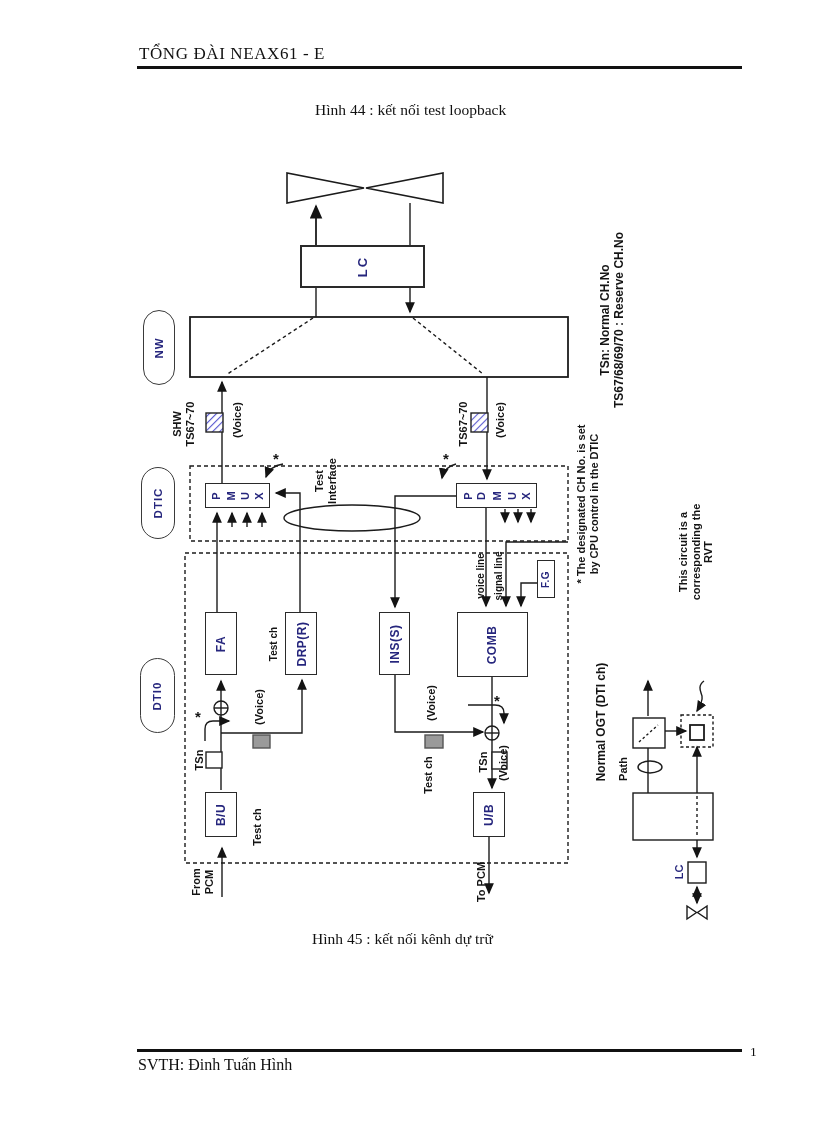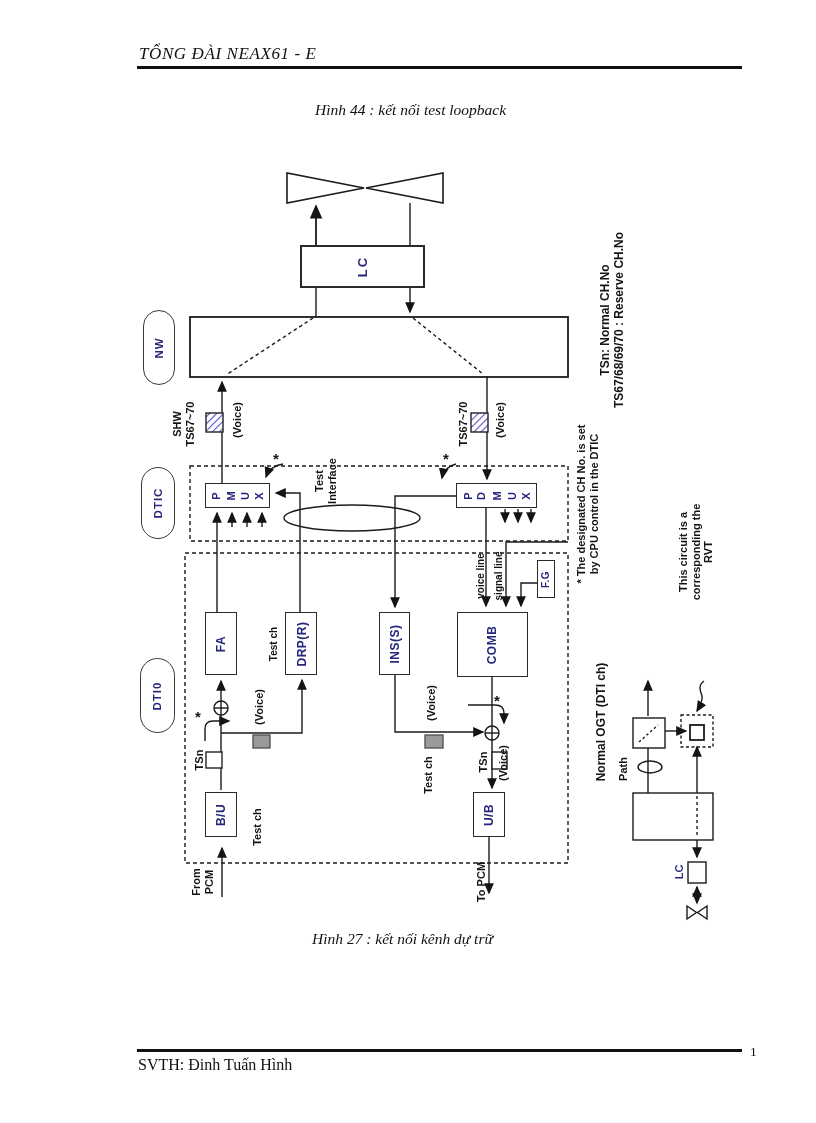--- a/index.html
+++ b/index.html
@@ -3,23 +3,23 @@
 <meta charset="utf-8">
 <style>
   :root { --navy:#26267d; --ink:#1b1b1b; }
   html,body { margin:0; padding:0; background:#888; }
   .page {
     position:relative; width:816px; height:1123px; margin:0 auto;
     background:#ffffff; overflow:hidden;
     font-family:"Liberation Sans", sans-serif; color:#111;
   }
   .serif { font-family:"Liberation Serif", serif; }
-  .hdr { position:absolute; left:139px; top:44px; font-size:17px; letter-spacing:0.6px;font-style:italic; }
+  .hdr { position:absolute; left:139px; top:44px; font-size:17px; letter-spacing:0.6px; }
   .rule { position:absolute; background:#111; }
-  .cap { position:absolute; font-style:italic; font-size:15.5px; white-space:nowrap; }
+  .cap { position:absolute; font-size:15.5px; white-space:nowrap; }
   .pagenum { position:absolute; left:750px; top:1044px; font-size:13.5px; }
 
   svg.wires { position:absolute; left:0; top:0; }
 
   
   .rlabel {
     position:absolute; transform:translate(-50%,-50%) rotate(-90deg);
     white-space:pre-line; text-align:center; line-height:1.15;
     font-weight:bold; font-size:11px; color:#141414;
   }
@@ -56,21 +56,21 @@
 </style>
 </head>
 <body>
 
 <div class="page">
 
   <div class="hdr serif">TỔNG ĐÀI NEAX61  - E</div>
   <div class="rule" style="left:137px; top:66px; width:605px; height:2.5px;"></div>
 
   <div class="cap serif" style="left:315px; top:101px;">Hình 44 : kết nối test loopback</div>
-  <div class="cap serif" style="left:312px; top:930px;">Hình 27 : kết nối kênh dự trữ</div>
+  <div class="cap serif" style="left:312px; top:930px;">Hình 45 : kết nối kênh dự trữ</div>
 
   <svg class="wires" width="816" height="1123" viewBox="0 0 816 1123">
     <defs>
       <marker id="ah" markerWidth="9" markerHeight="8" refX="7" refY="3.5" orient="auto">
         <path d="M0,0 L8,3.5 L0,7 Z" fill="#141414"></path>
       </marker>
       <pattern id="hatch" width="5" height="5" patternUnits="userSpaceOnUse" patternTransform="rotate(45)">
         <rect width="5" height="5" fill="#ffffff"></rect>
         <line x1="0" y1="0" x2="0" y2="5" stroke="#5a5ad0" stroke-width="2.2"></line>
       </pattern>

